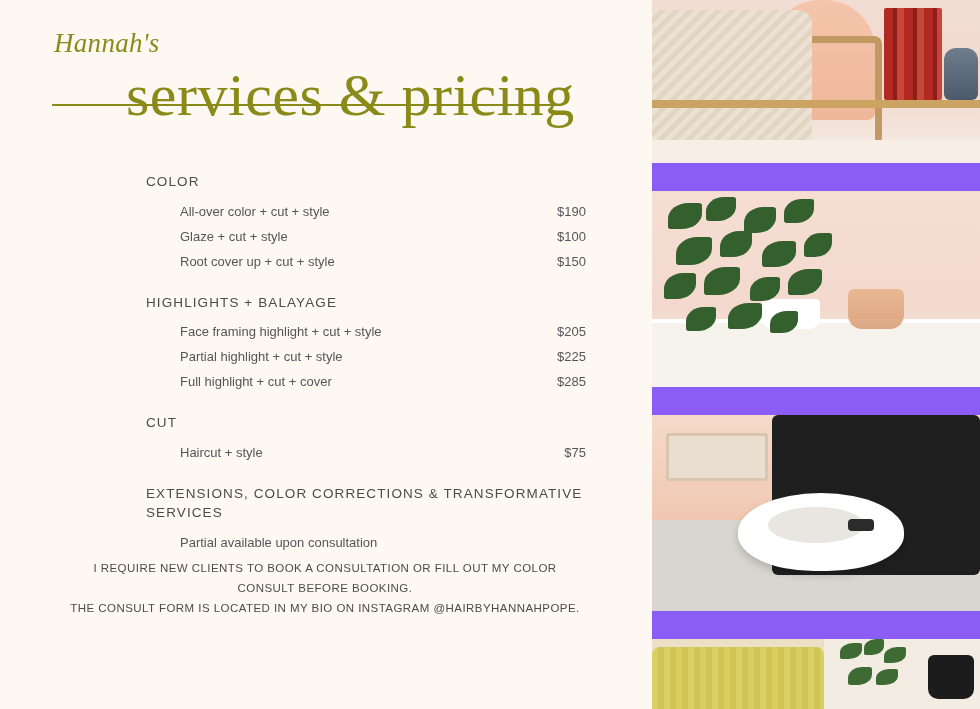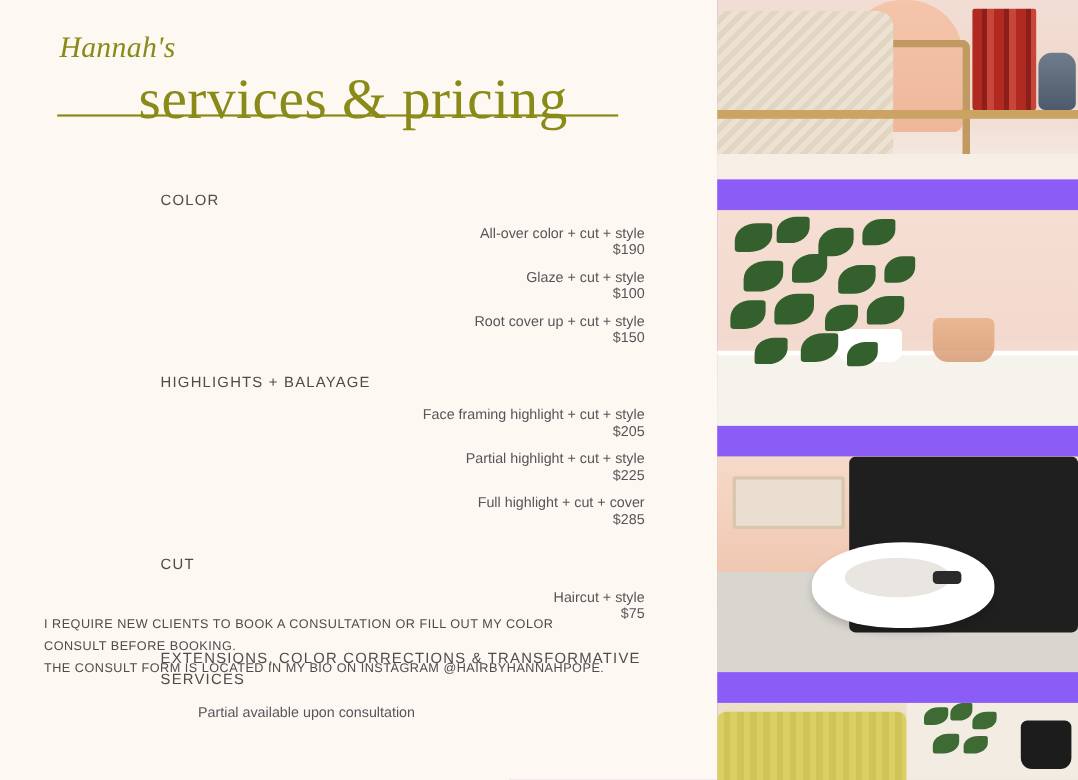--- a/index.html
+++ b/index.html
@@ -41,21 +41,21 @@
     font-family: "Liberation Serif", serif;
     font-size: 27px;
     font-style: italic;
     color: #8a8a18;
     letter-spacing: 0.3px;
     margin: 0 0 2px 0;
     font-weight: 400;
   }
   .main-title {
     font-family: "Liberation Serif", serif;
-    font-size: 52px;
+    font-size: 60px;
     color: #8a8a18;
     letter-spacing: 0.5px;
     margin: 0;
     padding-left: 72px;
     line-height: 1.15;
     font-weight: 400;
   }
   .title-rule {
     position: absolute;
     left: 52px;
@@ -76,45 +76,44 @@
     letter-spacing: 1.1px;
     color: #4c4c4c;
     margin: 0 0 12px 0;
     line-height: 1.45;
     font-weight: 400;
   }
   .cat-gap   { margin-top: 24px; }
   .items { margin: 0 0 0 34px; padding: 0; list-style: none; }
   .item {
     display: flex;
-    align-items: flex-end;
+    align-items: center;
     font-size: 13px;
     color: #56565a;
     margin-bottom: 10px;
-    flex-direction: column;
   }
   .item-name { flex: 0 0 auto; }
   .item-spacer { flex: 1 1 auto; }
   .item-price {
     flex: 0 0 auto;
     text-align: right;
     min-width: 46px;
   }
   .item-note {
     margin: 0 0 0 34px;
     font-size: 13px;
     color: #56565a;
   }
 
   .footer-note {
     position: absolute;
     left: 40px;
     top: 558px;
     width: 570px;
-    text-align: left;
+    text-align: center;
     font-size: 11.5px;
     letter-spacing: 0.45px;
     line-height: 1.75;
     color: #4c4c4c;
   }
 
   
   .photo-col {
     position: absolute;
     left: 652px;

